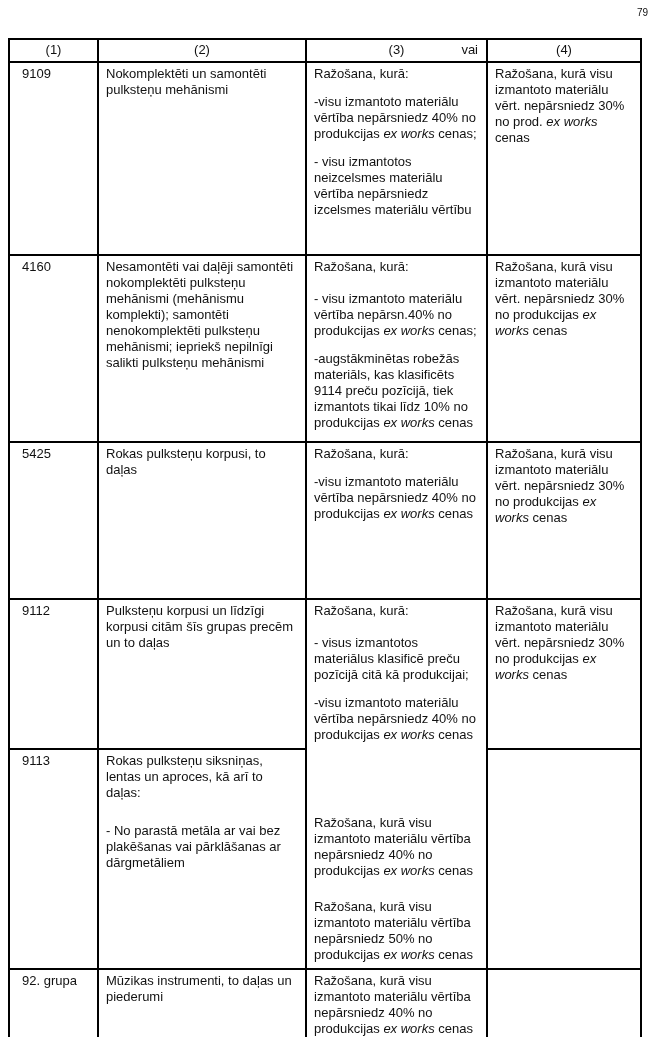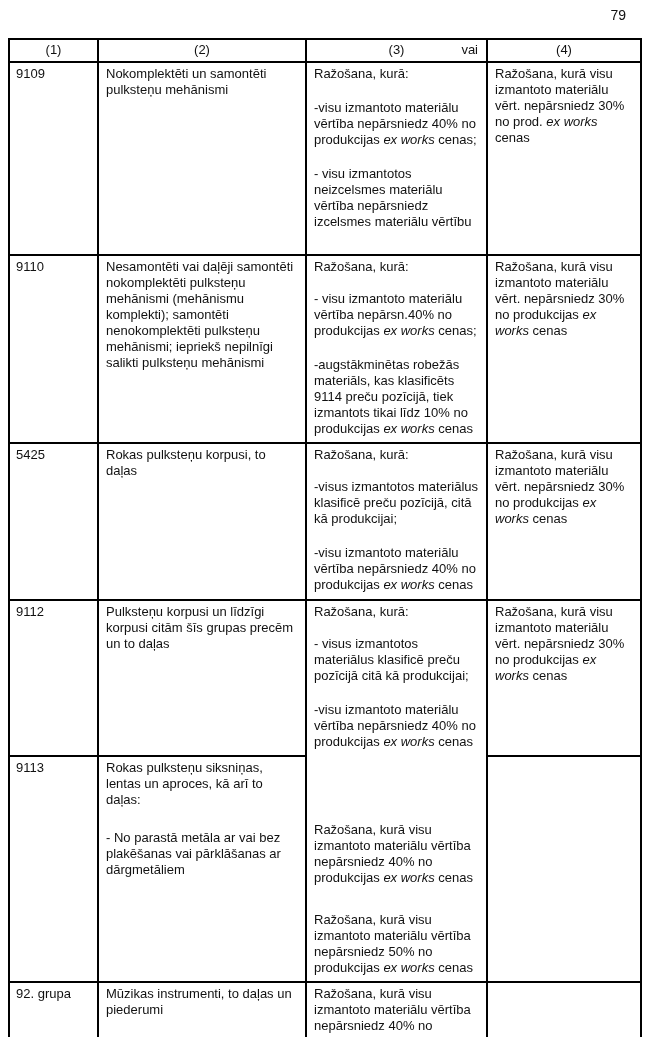--- a/index.html
+++ b/index.html
@@ -2,21 +2,21 @@
 <html><head>
 <meta charset="utf-8">
 <style>
   html,body{margin:0;padding:0;}
   body{
     width:650px;height:1037px;background:#ffffff;color:#111;
     font-family:"Liberation Sans","DejaVu Sans",sans-serif;
     position:relative;overflow:hidden;
   }
   .page-number{
-    position:absolute;top:7px;right:24px;font-size:14px;
+    position:absolute;top:7px;right:2px;font-size:10px;
   }
   .origin-table{
     position:absolute;left:8px;top:38px;width:634px;
     box-sizing:border-box;
     border:2px solid #000;border-bottom-width:5px;
     display:grid;
     grid-template-columns:89px 208px 181px 1fr;
     background:#fff;
   }
   .cell{
@@ -24,34 +24,34 @@
     border-right:2px solid #000;
     padding:3px 7px 5px 7px;
     font-size:13px;line-height:16px;
   }
   .cell.last{border-right:none;}
   .cell.bt{border-top:2px solid #000;}
   .hc{
     text-align:center;padding:2px 0 3px 0;position:relative;
   }
   .vai{position:absolute;right:8px;top:2px;}
-  .code{padding-left:6px;}
+  .code{padding-left:12px;}
   .mh1{min-height:193px}
   .mh2{min-height:187px}
   .mh3{min-height:157px}
   .mh4{min-height:143px}
   .mh5{min-height:200px}
   .mh6{min-height:62px}
   p{margin:0;}
-  p + p{margin-top:18px;}
+  p + p{margin-top:12px;}
   p.tight{margin-top:16px;}
   p.mt22{margin-top:22px;}
   p.mt40{margin-top:40px;}
   p.mt64{margin-top:64px;}
-  p.mt26{margin-top:26px;}
+  p.mt26{margin-top:20px;}
 </style>
 </head>
 <body>
 
 <div class="page">
 
   <div class="page-number">79</div>
 
   <div class="origin-table">
 
@@ -69,40 +69,39 @@
     </div>
     <div class="cell bt">
       <p>Ražošana, kurā:</p>
       <p>-visu izmantoto materiālu vērtība nepārsniedz 40% no produkcijas <i>ex works</i> cenas;</p>
       <p>- visu izmantotos neizcelsmes materiālu vērtība nepārsniedz izcelsmes materiālu vērtību</p>
     </div>
     <div class="cell bt last">
       <p>Ražošana, kurā visu izmantoto materiālu vērt. nepārsniedz 30% no prod. <i>ex works</i> cenas</p>
     </div>
 
-    <div class="cell code bt mh2">9110</div>
+    <div class="cell code bt mh2">4160</div>
     <div class="cell bt">
       <p>Nesamontēti vai daļēji samontēti nokomplektēti pulksteņu mehānismi (mehānismu komplekti); samontēti nenokomplektēti pulksteņu mehānismi; iepriekš nepilnīgi salikti pulksteņu mehānismi</p>
     </div>
     <div class="cell bt">
       <p>Ražošana, kurā:</p>
       <p class="tight">- visu izmantoto materiālu vērtība nepārsn.40% no produkcijas <i>ex works</i> cenas;</p>
       <p>-augstākminētas robežās materiāls, kas klasificēts 9114 preču pozīcijā, tiek izmantots tikai līdz 10% no produkcijas <i>ex works</i> cenas</p>
     </div>
     <div class="cell bt last">
       <p>Ražošana, kurā visu izmantoto materiālu vērt. nepārsniedz 30% no produkcijas <i>ex works</i> cenas</p>
     </div>
 
     <div class="cell code bt mh3">5425</div>
     <div class="cell bt">
       <p>Rokas pulksteņu korpusi, to daļas</p>
     </div>
     <div class="cell bt">
       <p>Ražošana, kurā:</p>
-      <p class="tight">-visus izmantotos materiālus klasificē preču pozīcijā, citā kā produkcijai;</p>
       <p>-visu izmantoto materiālu vērtība nepārsniedz 40% no produkcijas <i>ex works</i> cenas</p>
     </div>
     <div class="cell bt last">
       <p>Ražošana, kurā visu izmantoto materiālu vērt. nepārsniedz 30% no produkcijas <i>ex works</i> cenas</p>
     </div>
 
     <div class="cell code bt mh4">9112</div>
     <div class="cell bt">
       <p>Pulksteņu korpusi un līdzīgi korpusi citām šīs grupas precēm un to daļas</p>
     </div>

